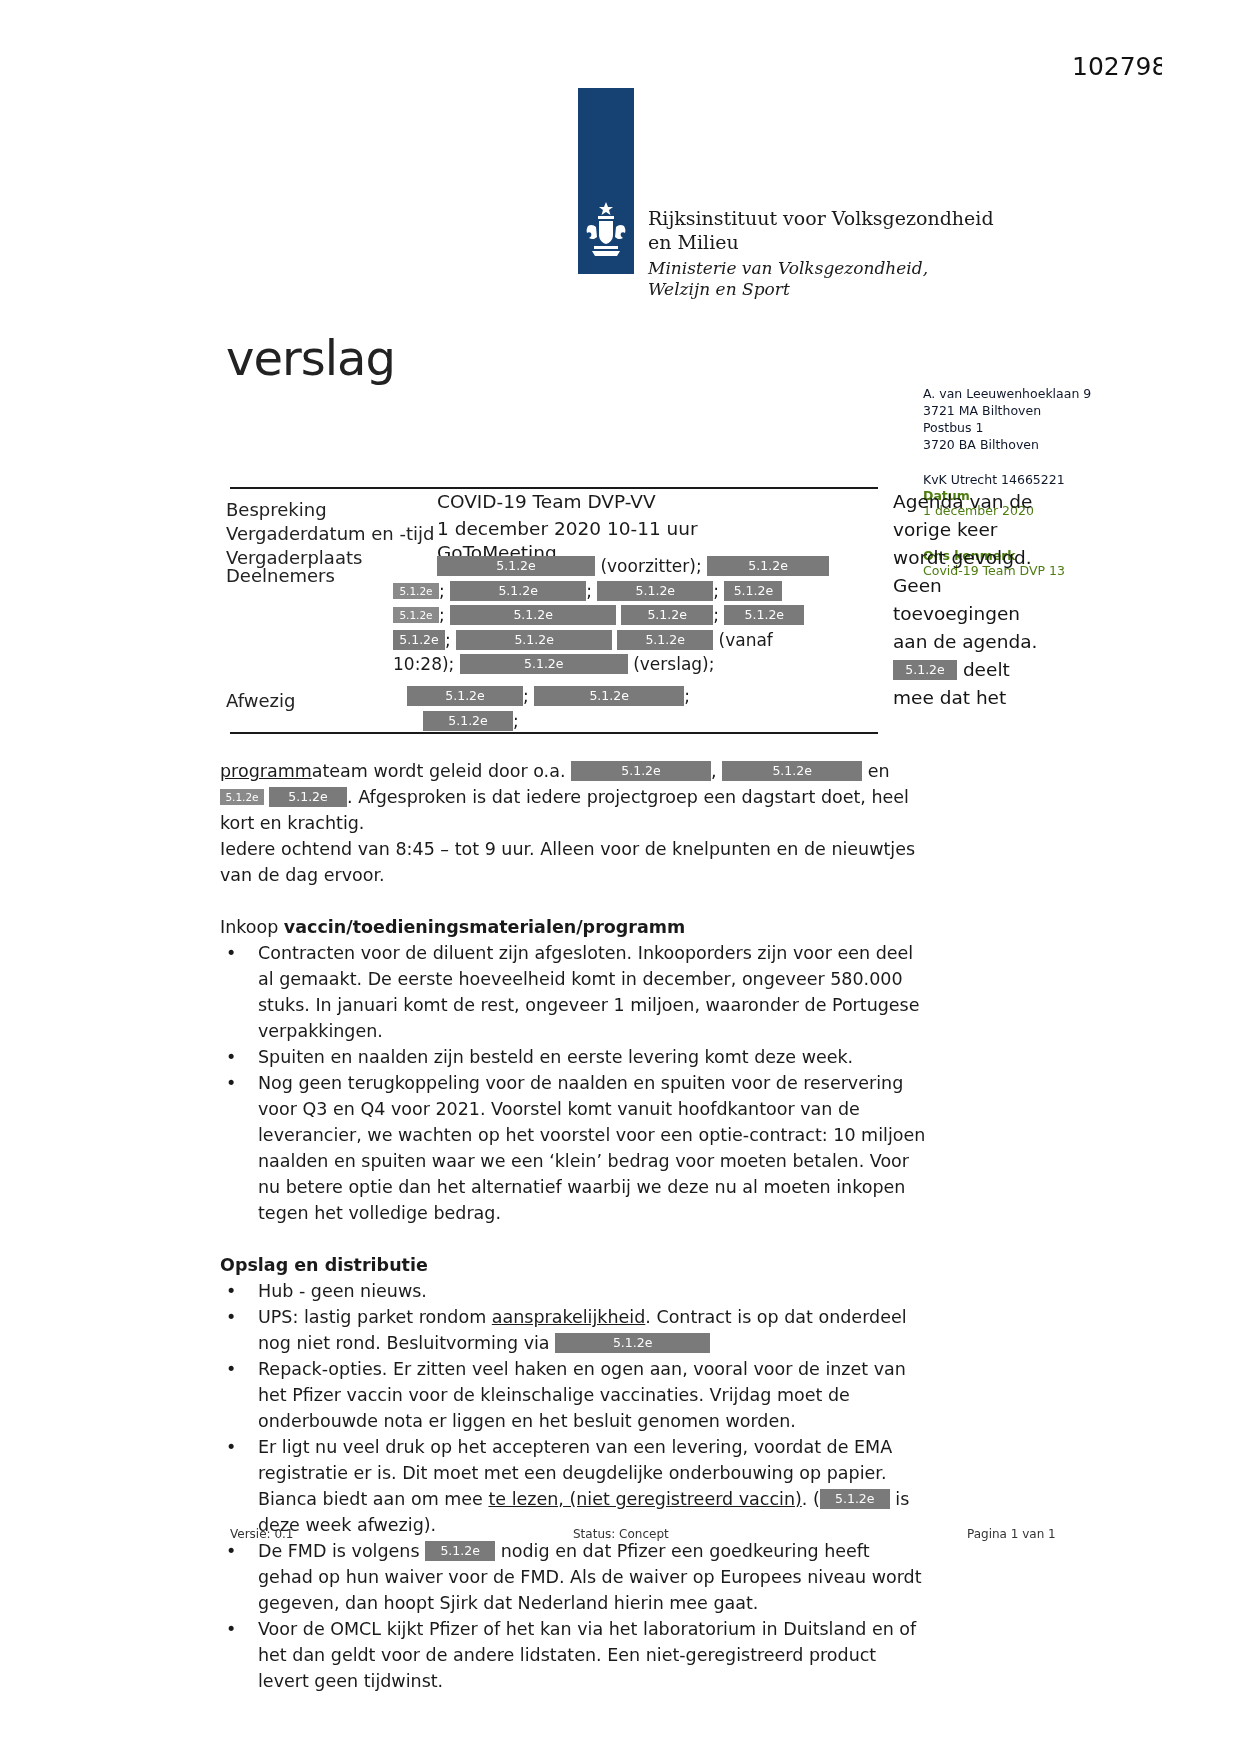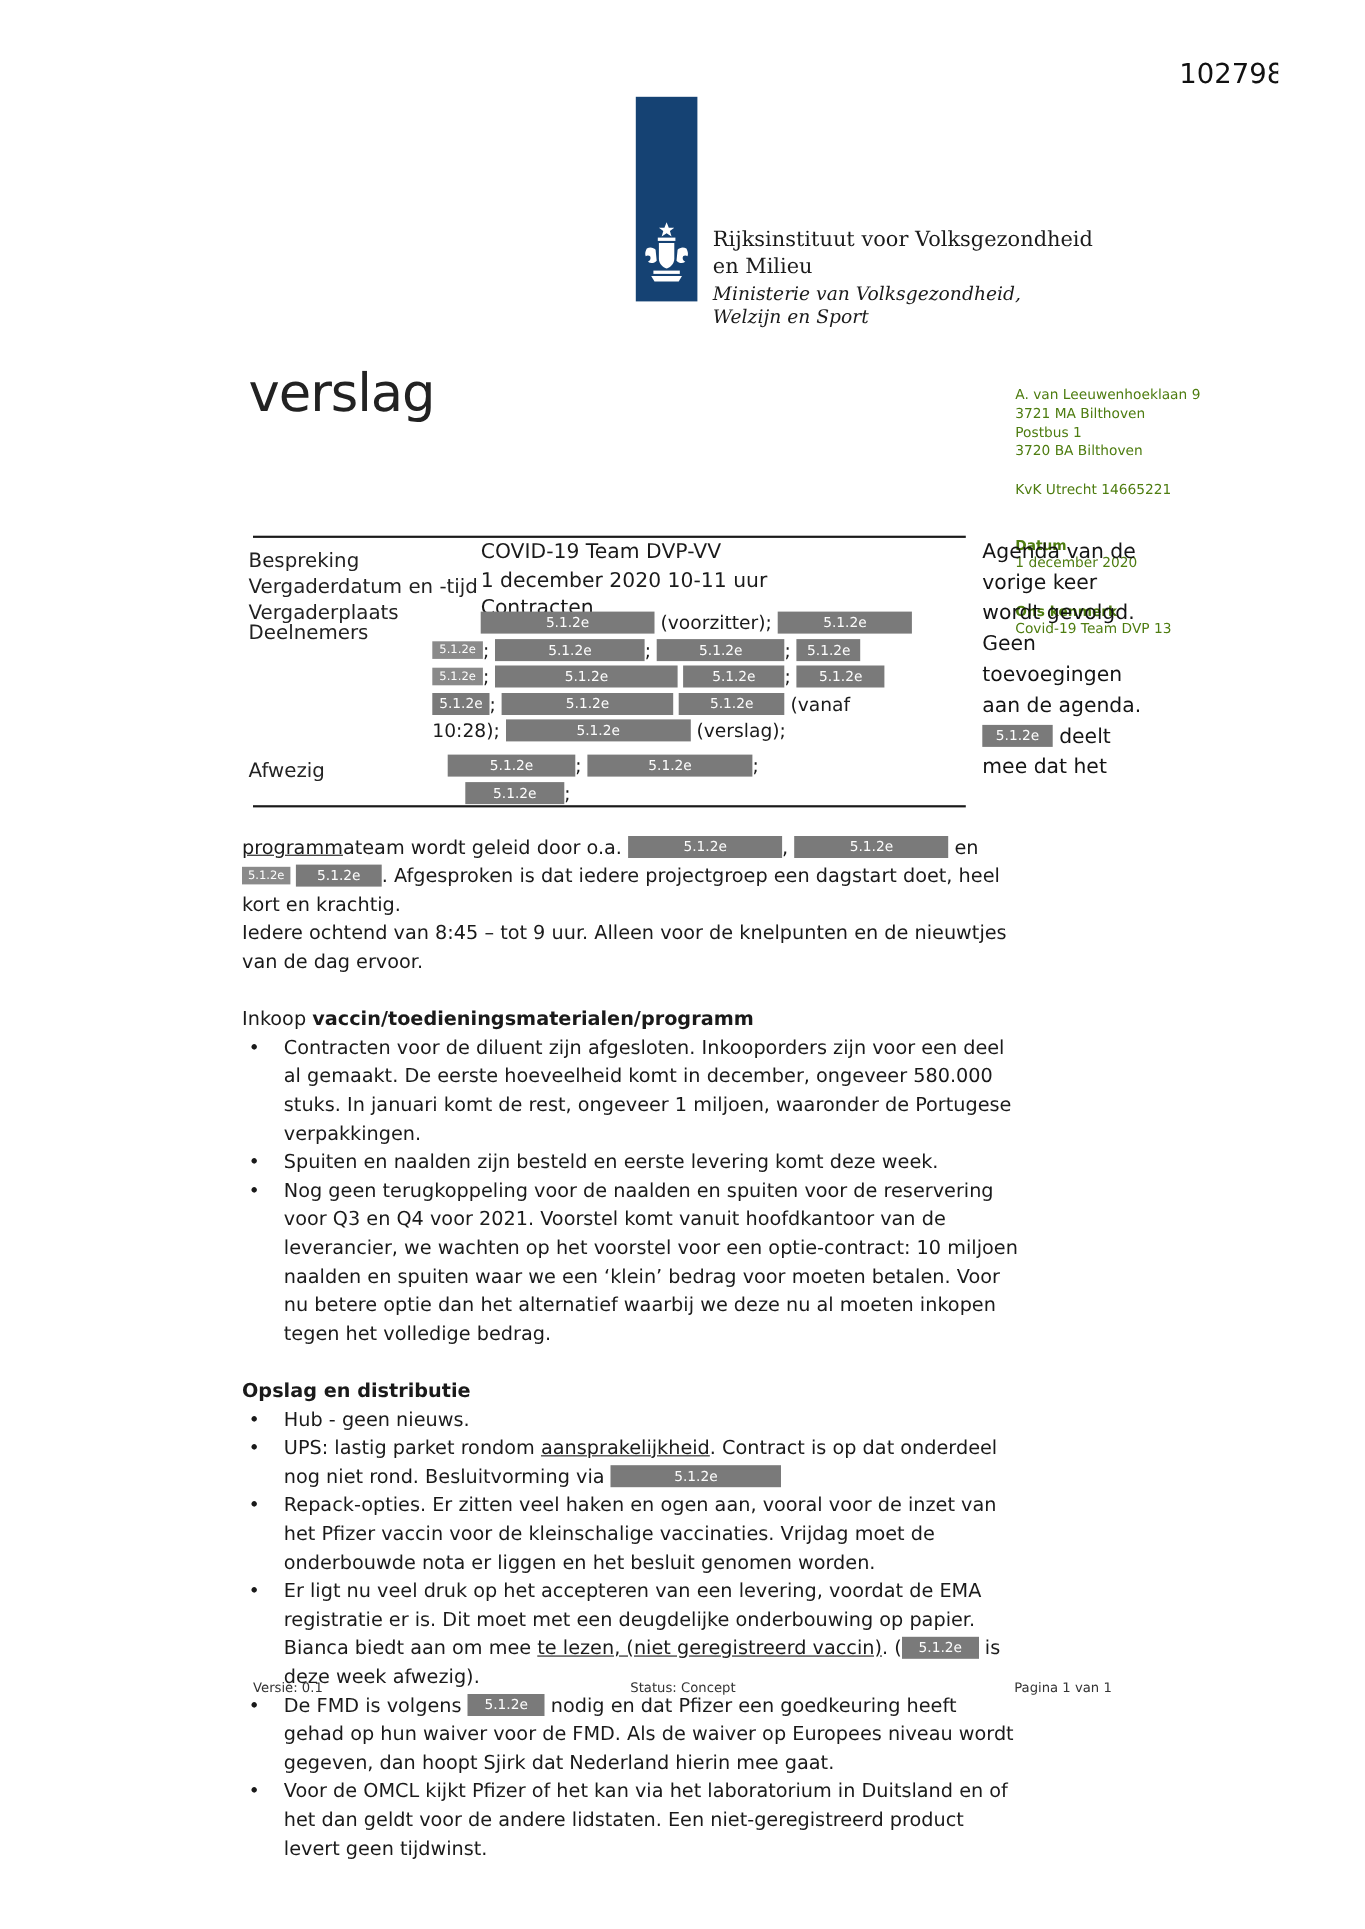--- a/index.html
+++ b/index.html
@@ -9,21 +9,21 @@
   .doc-number{position:absolute;left:1072px;top:52px;font-size:25px;color:#111;}
 
   .logo-bar{position:absolute;left:578px;top:88px;width:56px;height:186px;}
   .logo-crest{position:absolute;left:584px;top:200px;width:44px;height:64px;}
   .logo-text{position:absolute;left:648px;top:206px;font-family:"DejaVu Serif",serif;color:#1a1a1a;}
   .logo-org{font-size:19px;line-height:24px;}
   .logo-min{font-size:17px;line-height:21px;font-style:italic;margin-top:4px;}
 
   .title{position:absolute;left:226px;top:330px;font-size:48px;color:#222;letter-spacing:-1px;}
 
-  .address{position:absolute;left:923px;top:350px;font-size:12.5px;line-height:17px;color:#4d7c0f;}
+  .address{position:absolute;left:923px;top:385px;font-size:12.5px;line-height:17px;color:#0f172a;}
   .address .kvk{margin-top:18px;}
 
   .meta{position:absolute;left:923px;top:488px;font-size:12.5px;line-height:15px;color:#4d7c0f;width:200px;}
   .meta .lbl{font-weight:bold;}
   .meta .val{margin-bottom:4px;}
   .meta .gap{height:26px;}
 
   .rule{position:absolute;left:230px;width:648px;height:2px;background:#1a1a1a;}
   .rule-top{top:487px;}
   .rule-bottom{top:732px;}
@@ -48,21 +48,21 @@
   .para{margin:0;}
   .h{margin-top:26px;font-size:17.5px;}
   .h b{font-weight:bold;}
   ul.bullets{margin:0;padding:0;list-style:none;}
   ul.bullets li{position:relative;padding-left:38px;}
   ul.bullets li::before{content:"\2022";position:absolute;left:6px;top:0;}
 
   .footer{position:absolute;top:1527px;left:0;width:1241px;font-size:12px;color:#333;}
   .footer .f-left{position:absolute;left:230px;}
   .footer .f-center{position:absolute;left:573px;}
-  .footer .f-right{position:absolute;left:922px;}
+  .footer .f-right{position:absolute;left:967px;}
 </style>
 </head>
 <body>
 
 <div class="page">
 
   <div class="doc-number">1027989</div>
 
   <div class="logo-bar" style="background:#154273;"></div>
   <svg class="logo-crest" viewBox="0 0 44 64">
@@ -121,21 +121,21 @@
   <div class="rule rule-top"></div>
   <div class="rule rule-bottom"></div>
 
   <div class="tbl-label" style="top:499px;">Bespreking</div>
   <div class="tbl-value" style="top:491px;">COVID-19 Team DVP-VV</div>
 
   <div class="tbl-label" style="top:523px;">Vergaderdatum en -tijd</div>
   <div class="tbl-value" style="top:518px;">1 december 2020 10-11 uur</div>
 
   <div class="tbl-label" style="top:547px;">Vergaderplaats</div>
-  <div class="tbl-value" style="top:542px;">Contracten</div>
+  <div class="tbl-value" style="top:542px;">GoToMeeting</div>
 
   <div class="tbl-label" style="top:565px;">Deelnemers</div>
   <div class="seg-block deelnemers">
       <div class="seg-line"><span class="sp" style="width: 44px;"></span><span class="redact" style="width: 158px;">5.1.2e</span><span> (voorzitter); </span><span class="redact" style="width: 122px;">5.1.2e</span></div>
       <div class="seg-line"><span class="redact redact-sm" style="width: 46px;">5.1.2e</span><span>; </span><span class="redact" style="width: 136px;">5.1.2e</span><span>; </span><span class="redact" style="width: 116px;">5.1.2e</span><span>; </span><span class="redact" style="width: 58px;">5.1.2e</span></div>
       <div class="seg-line"><span class="redact redact-sm" style="width: 46px;">5.1.2e</span><span>; </span><span class="redact" style="width: 166px;">5.1.2e</span><span class="sp" style="width: 5px;"></span><span class="redact" style="width: 92px;">5.1.2e</span><span>; </span><span class="redact" style="width: 80px;">5.1.2e</span></div>
       <div class="seg-line"><span class="redact" style="width: 52px;">5.1.2e</span><span>; </span><span class="redact" style="width: 156px;">5.1.2e</span><span class="sp" style="width: 5px;"></span><span class="redact" style="width: 96px;">5.1.2e</span><span> (vanaf</span></div>
       <div class="seg-line"><span>10:28); </span><span class="redact" style="width: 168px;">5.1.2e</span><span> (verslag);</span></div>
     </div>
 

